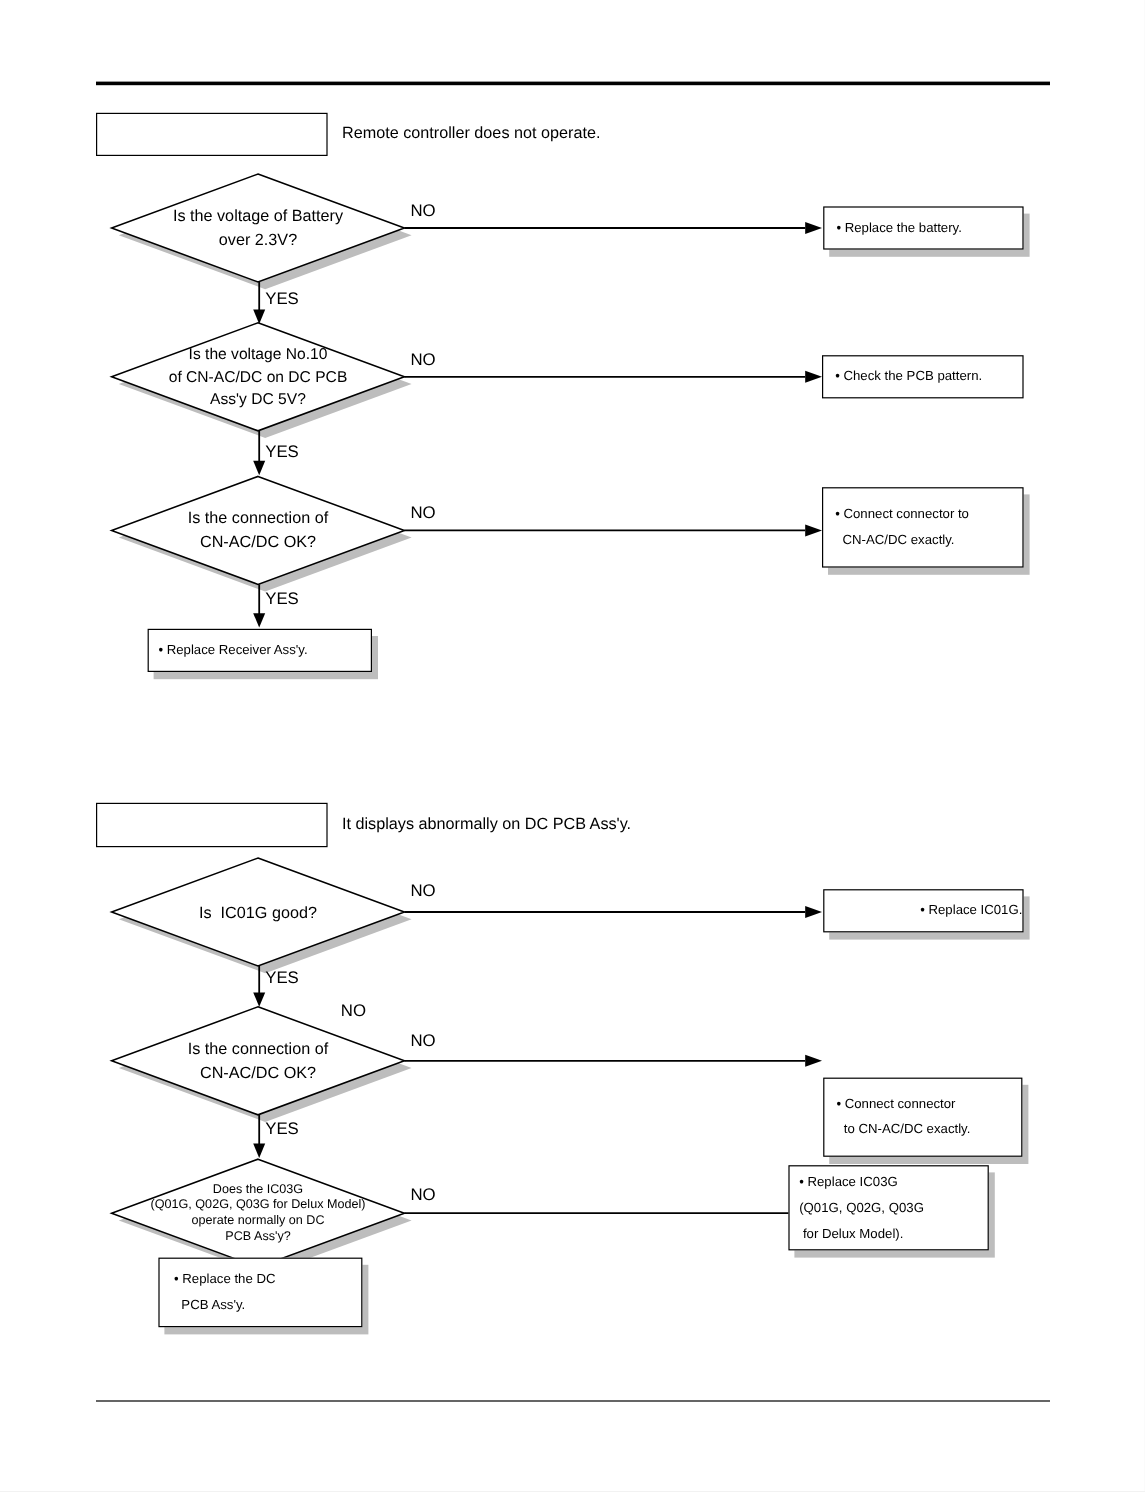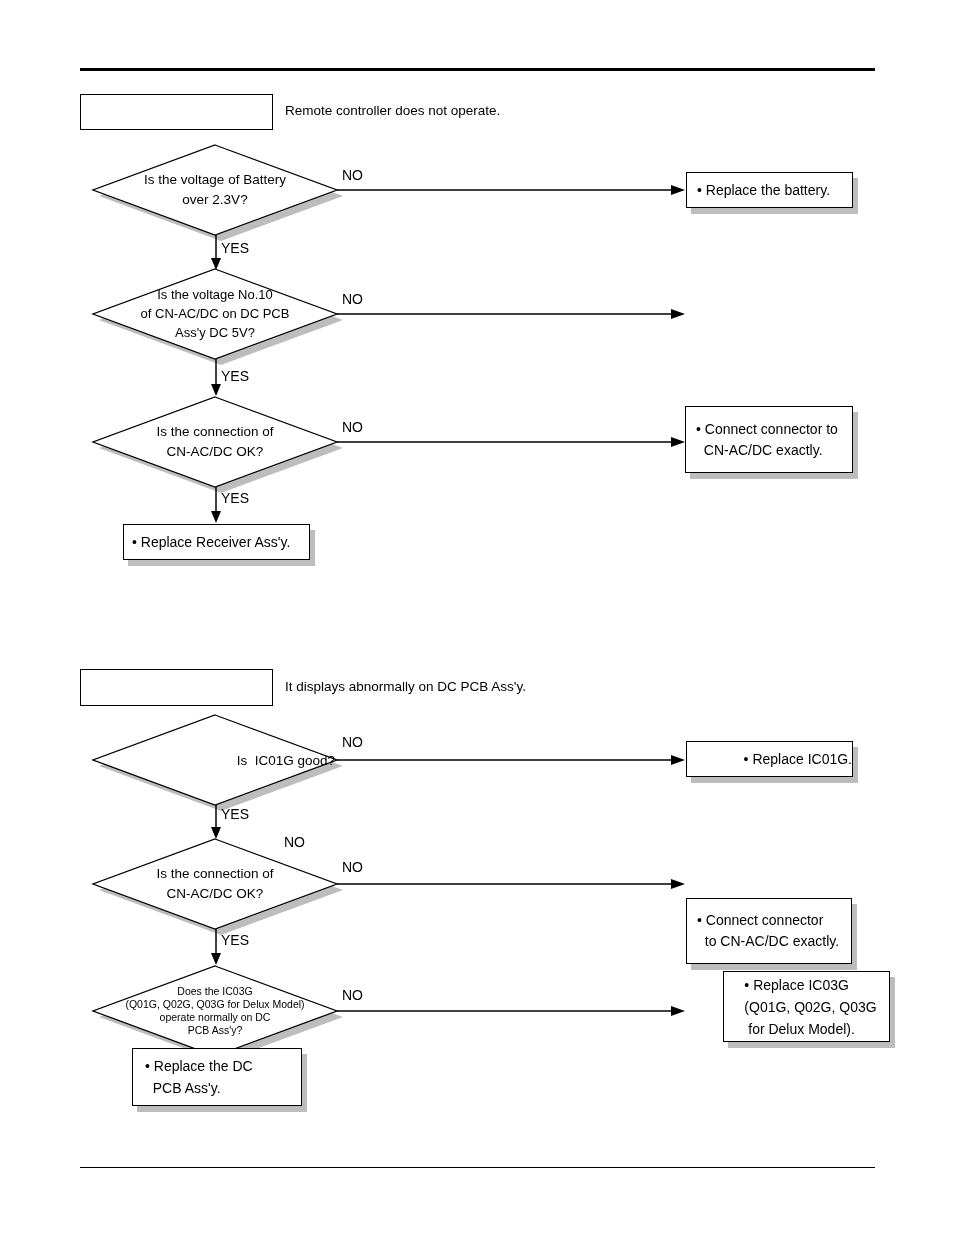--- a/index.html
+++ b/index.html
@@ -31,21 +31,21 @@
   .qtext.mid{line-height:19px;font-size:13px;}
   .branch{position:absolute;font-size:14px;line-height:15px;}
   .topicbox{
     position:absolute;width:193px;height:36px;
     border:1.6px solid var(--ink);background:var(--paper);box-sizing:border-box;
   }
   .topictext{position:absolute;font-size:13.5px;white-space:nowrap;}
   .rbox{
     position:absolute;border:1.4px solid var(--ink);background:var(--paper);
     box-sizing:border-box;display:flex;align-items:center;
-    font-size:14px;line-height:21px;
+    font-size:11px;line-height:21px;
   }
   .rbox.shadowed{box-shadow:5px 6px 0 0 var(--shadow);}
   .rtext{white-space:pre-wrap;padding-left:10px;}
 </style>
 </head>
 <body>
 
 <div class="page">
 
   <div class="rule" style="left:80px;top:68px;width:795px;height:3px;"></div>
@@ -138,38 +138,41 @@
   <div class="branch" style="left:221px;top:241px;">YES</div>
   <div class="rbox shadowed" style="left:686px;top:172px;width:167px;height:36px;">
     <div class="rtext">• Replace the battery.</div>
   </div>
 
   <div class="qtext mid" style="left:95px;top:285px;">Is the voltage No.10
 of CN-AC/DC on DC PCB
 Ass'y DC 5V?</div>
   <div class="branch" style="left:342px;top:292px;">NO</div>
   <div class="branch" style="left:221px;top:369px;">YES</div>
+  <div class="rbox" style="left:685px;top:296px;width:168px;height:36px;">
+    <div class="rtext">• Check the PCB pattern.</div>
+  </div>
 
   <div class="qtext" style="left:95px;top:422px;">Is the connection of
 CN-AC/DC OK?</div>
   <div class="branch" style="left:342px;top:420px;">NO</div>
   <div class="branch" style="left:221px;top:491px;">YES</div>
   <div class="rbox shadowed" style="left:685px;top:406px;width:168px;height:67px;">
     <div class="rtext">• Connect connector to
   CN-AC/DC exactly.</div>
   </div>
 
   <div class="rbox shadowed" style="left:123px;top:524px;width:187px;height:36px;">
     <div class="rtext" style="padding-left:8px;">• Replace Receiver Ass'y.</div>
   </div>
 
   <div class="topicbox" style="left:80px;top:669px;height:37px;"></div>
   <div class="topictext" style="left:285px;top:679px;">It displays abnormally on DC PCB Ass'y.</div>
 
-  <div class="qtext" style="left:95px;top:751px;text-align:right;">Is  IC01G good?</div>
+  <div class="qtext" style="left:95px;top:751px;">Is  IC01G good?</div>
   <div class="branch" style="left:342px;top:735px;">NO</div>
   <div class="branch" style="left:221px;top:807px;">YES</div>
   <div class="rbox shadowed" style="left:686px;top:741px;width:167px;height:36px;justify-content:flex-end;">
     <div class="rtext">• Replace IC01G.</div>
   </div>
 
   <div class="branch" style="left:284px;top:835px;">NO</div>
   <div class="qtext" style="left:95px;top:864px;">Is the connection of
 CN-AC/DC OK?</div>
   <div class="branch" style="left:342px;top:860px;">NO</div>
@@ -178,21 +181,21 @@
     <div class="rtext">• Connect connector
   to CN-AC/DC exactly.</div>
   </div>
 
   <div class="qtext small" style="left:95px;top:985px;">Does the IC03G
 (Q01G, Q02G, Q03G for Delux Model)
 operate normally on DC
 PCB Ass'y?</div>
   <div class="branch" style="left:342px;top:988px;">NO</div>
   <div class="branch" style="left:221px;top:1058px;">YES</div>
-  <div class="rbox shadowed" style="left:723px;top:971px;width:167px;height:71px;justify-content:center;">
+  <div class="rbox shadowed" style="left:657px;top:971px;width:167px;height:71px;">
     <div class="rtext" style="padding-left:8px;line-height:22px;">• Replace IC03G
 (Q01G, Q02G, Q03G
  for Delux Model).</div>
   </div>
 
   <div class="rbox shadowed" style="left:132px;top:1048px;width:170px;height:58px;">
     <div class="rtext" style="padding-left:12px;line-height:22px;">• Replace the DC
   PCB Ass'y.</div>
   </div>
 

